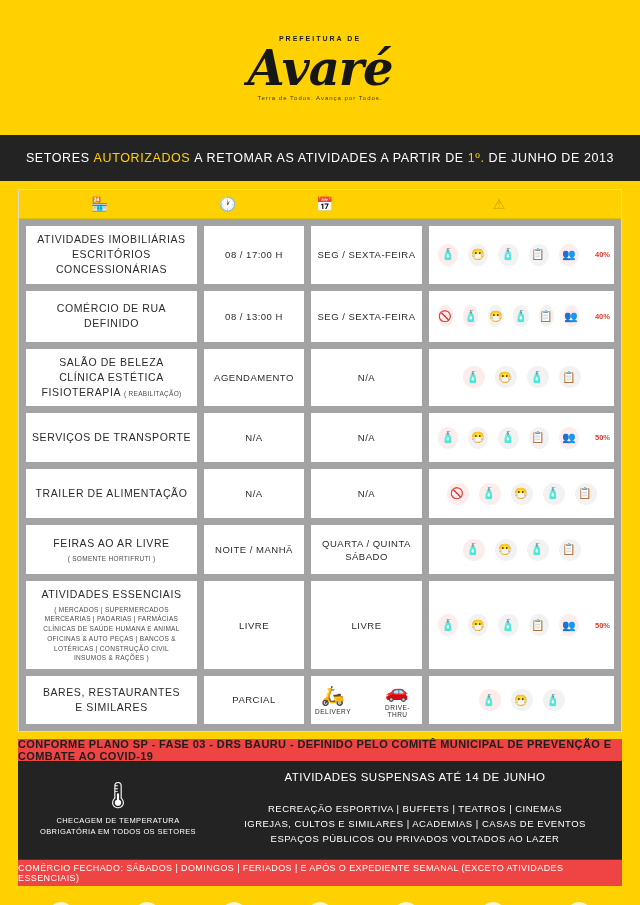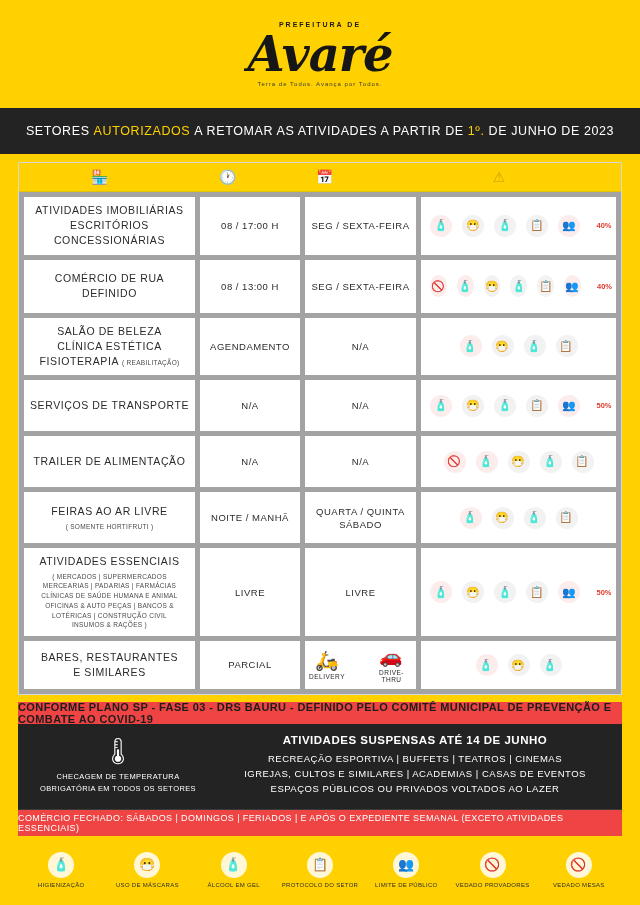--- a/index.html
+++ b/index.html
@@ -5,21 +5,21 @@
   html,body{margin:0;padding:0;}
   body{
     width:640px;height:905px;
     background:#ffffff;
     font-family:"Liberation Sans", sans-serif;
     overflow:hidden;
   }
   .page{position:relative;width:640px;height:905px;background:#ffd100;overflow:hidden;}
 
   
-  .header{height:108px;background:#ffd100;display:flex;align-items:center;justify-content:center;border-radius:25px;}
+  .header{height:135px;background:#ffd100;display:flex;align-items:center;justify-content:center;border-radius:25px;}
   .logo{text-align:center;line-height:1;}
   .logo .pref{font-size:7px;letter-spacing:2px;color:#1b1b1b;font-weight:bold;margin-bottom:2px;}
   .logo .name{
     font-family:"DejaVu Serif", serif;
     font-style:italic;font-weight:bold;font-size:48px;color:#161616;
     letter-spacing:-1px;
   }
   .logo .tag{font-size:6px;letter-spacing:1px;color:#3a3a3a;margin-top:3px;}
 
   
@@ -40,21 +40,21 @@
     background:#ffd100;height:28px;display:flex;align-items:center;
     border-bottom:1px solid #e0c400;
   }
   .iconrow .c1{width:163px;display:flex;justify-content:center;}
   .iconrow .c2{width:92px;display:flex;justify-content:center;}
   .iconrow .c3{width:103px;display:flex;justify-content:center;}
   .iconrow .c4{flex:1;display:flex;justify-content:center;}
 
   table.grid{border-collapse:collapse;width:100%;table-layout:fixed;}
   table.grid td{
-    border:5px solid #a3a3a3;
+    border:7px solid #a3a3a3;
     vertical-align:middle;
     padding:6px 4px;
   }
   td.sector{width:163px;text-align:center;}
   td.hours{width:92px;text-align:center;}
   td.days{width:103px;text-align:center;}
   td.rules{text-align:center;}
 
   .s-main{font-size:10.5px;color:#2b2b2b;letter-spacing:.6px;line-height:1.45;}
   .s-sub{font-size:6.5px;color:#4a4a4a;letter-spacing:.3px;line-height:1.5;margin-top:2px;}
@@ -85,21 +85,21 @@
   }
 
   
   .darkblock{
     margin:0 18px;background:#232323;color:#fff;
     display:flex;align-items:center;padding:10px 0 12px 0;
   }
   .db-left{width:200px;text-align:center;}
   .db-left .lbl{font-size:7.5px;line-height:1.55;letter-spacing:.4px;margin-top:4px;}
   .db-right{flex:1;text-align:center;padding-right:10px;}
-  .db-right .t{font-size:11.5px;font-weight:bold;letter-spacing:.5px;margin-bottom:5px;}
+  .db-right .t{font-size:11.5px;font-weight:normal;letter-spacing:.5px;margin-bottom:18px;}
   .db-right .l{font-size:9.5px;letter-spacing:.5px;line-height:1.6;}
 
   
   .closed{
     margin:0 18px;background:#ef4444;color:#fff;height:26px;
     display:flex;align-items:center;justify-content:center;
     font-size:9px;letter-spacing:.4px;border-top:1px solid #3a3a3a;
   }
 
   
@@ -127,21 +127,21 @@
       <div class="tag">Terra de Todos. Avança por Todos.</div>
     </div>
   </div>
 
   <div class="titlebar">
     <span>SETORES</span>
     <span class="hl">AUTORIZADOS</span>
     <span>A RETOMAR AS ATIVIDADES A PARTIR DE</span>
     <span class="hl">1º.</span>
     <span>DE JUNHO</span>
-    <span style="margin-left:4px">DE 2023</span>
+    <span style="margin-left:4px">DE 2013</span>
   </div>
 
   <div class="card">
 
     <div class="iconrow">
       <div class="c1">
         <span style="font-size:14px">🏪</span>
       </div>
       <div class="c2">
         <span style="font-size:14px">🕐</span>

